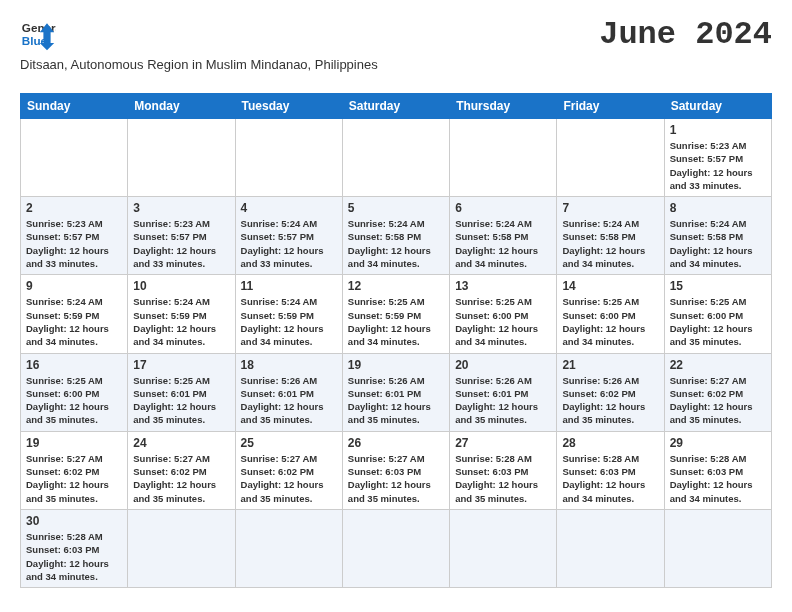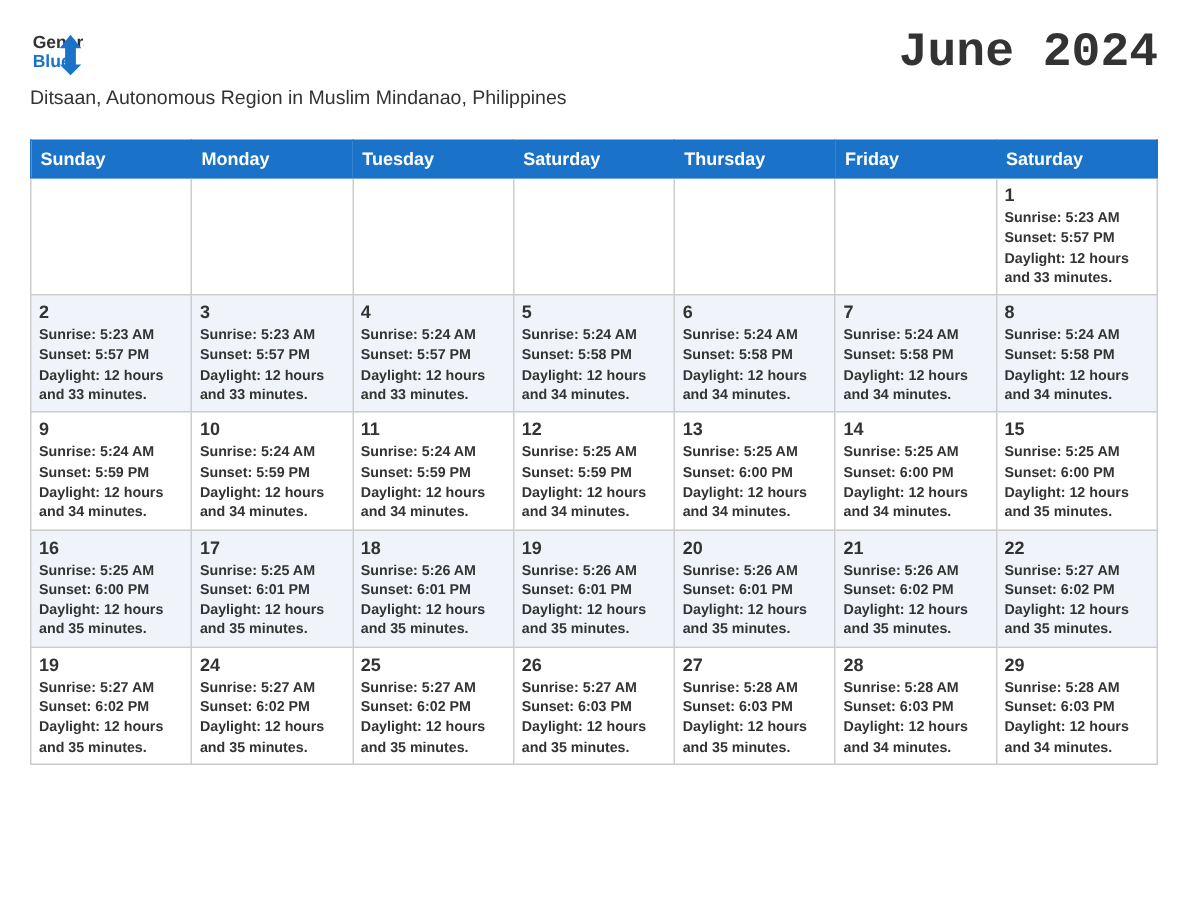--- a/index.html
+++ b/index.html
@@ -299,14 +299,28 @@
 Sunset: 6:03 PM
 Daylight: 12 hours and 34 minutes.</div>
         </td>
         <td>
           <span class="day-num">29</span>
           <div class="day-info" style="white-space: pre-line;">Sunrise: 5:28 AM
 Sunset: 6:03 PM
 Daylight: 12 hours and 34 minutes.</div>
         </td>
       </tr>
+      <tr class="last-row">
+        <td>
+          <span class="day-num">30</span>
+          <div class="day-info" style="white-space: pre-line;">Sunrise: 5:28 AM
+Sunset: 6:03 PM
+Daylight: 12 hours and 34 minutes.</div>
+        </td>
+        <td class="empty-cell"></td>
+        <td class="empty-cell"></td>
+        <td class="empty-cell"></td>
+        <td class="empty-cell"></td>
+        <td class="empty-cell"></td>
+        <td class="empty-cell"></td>
+      </tr>
     </tbody>
 </table>
 
 </body></html>

